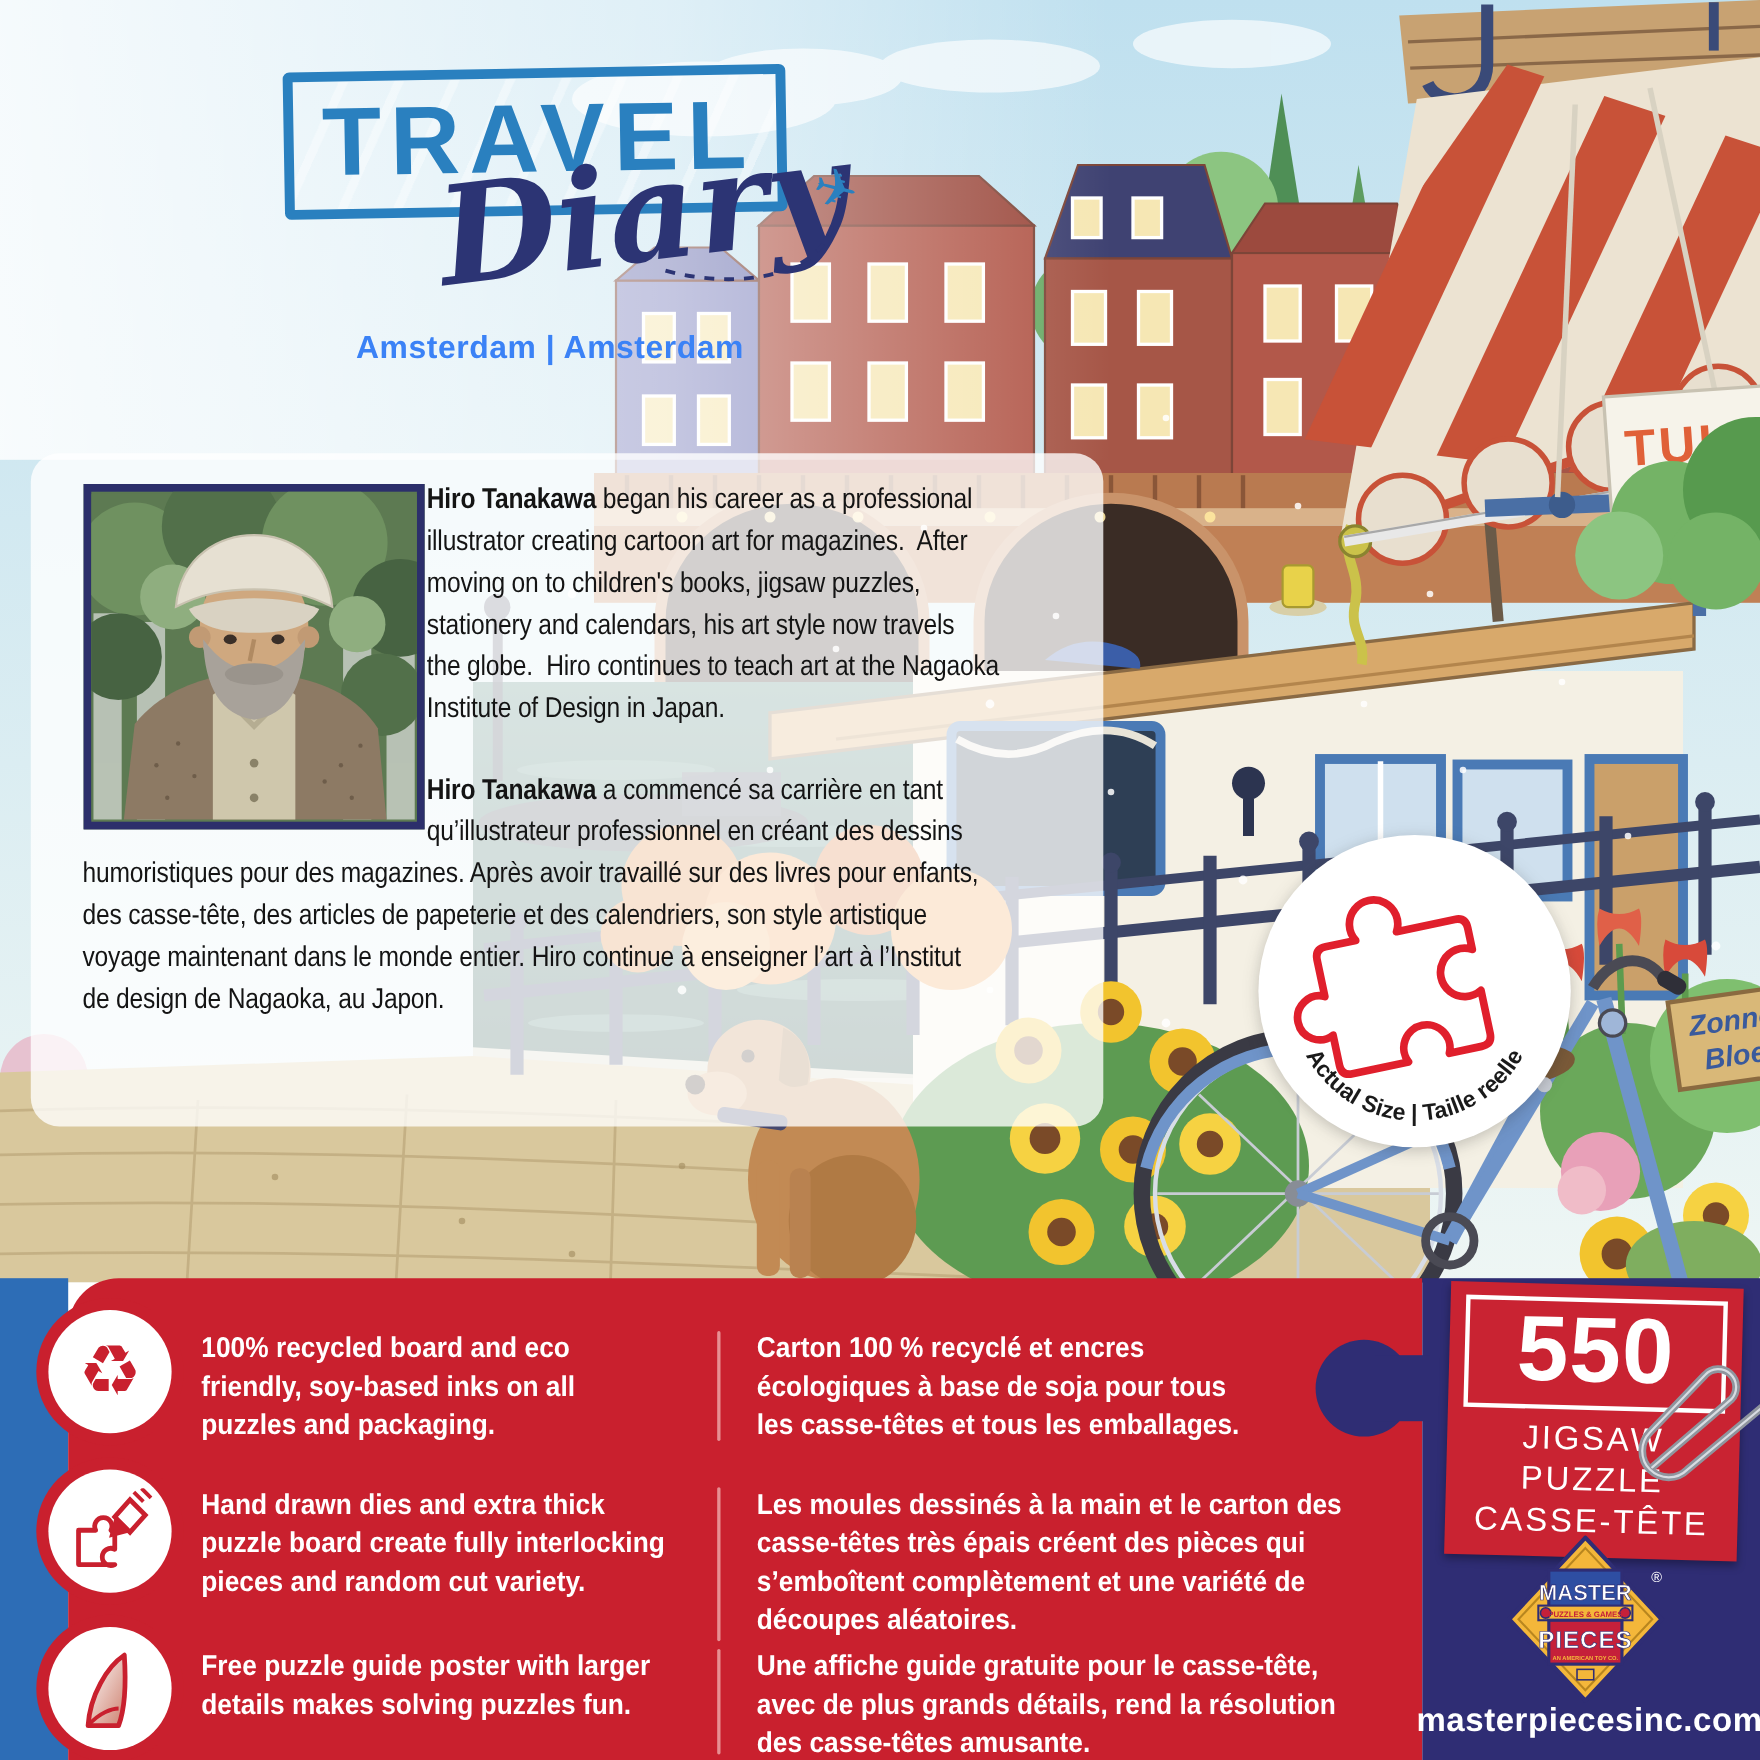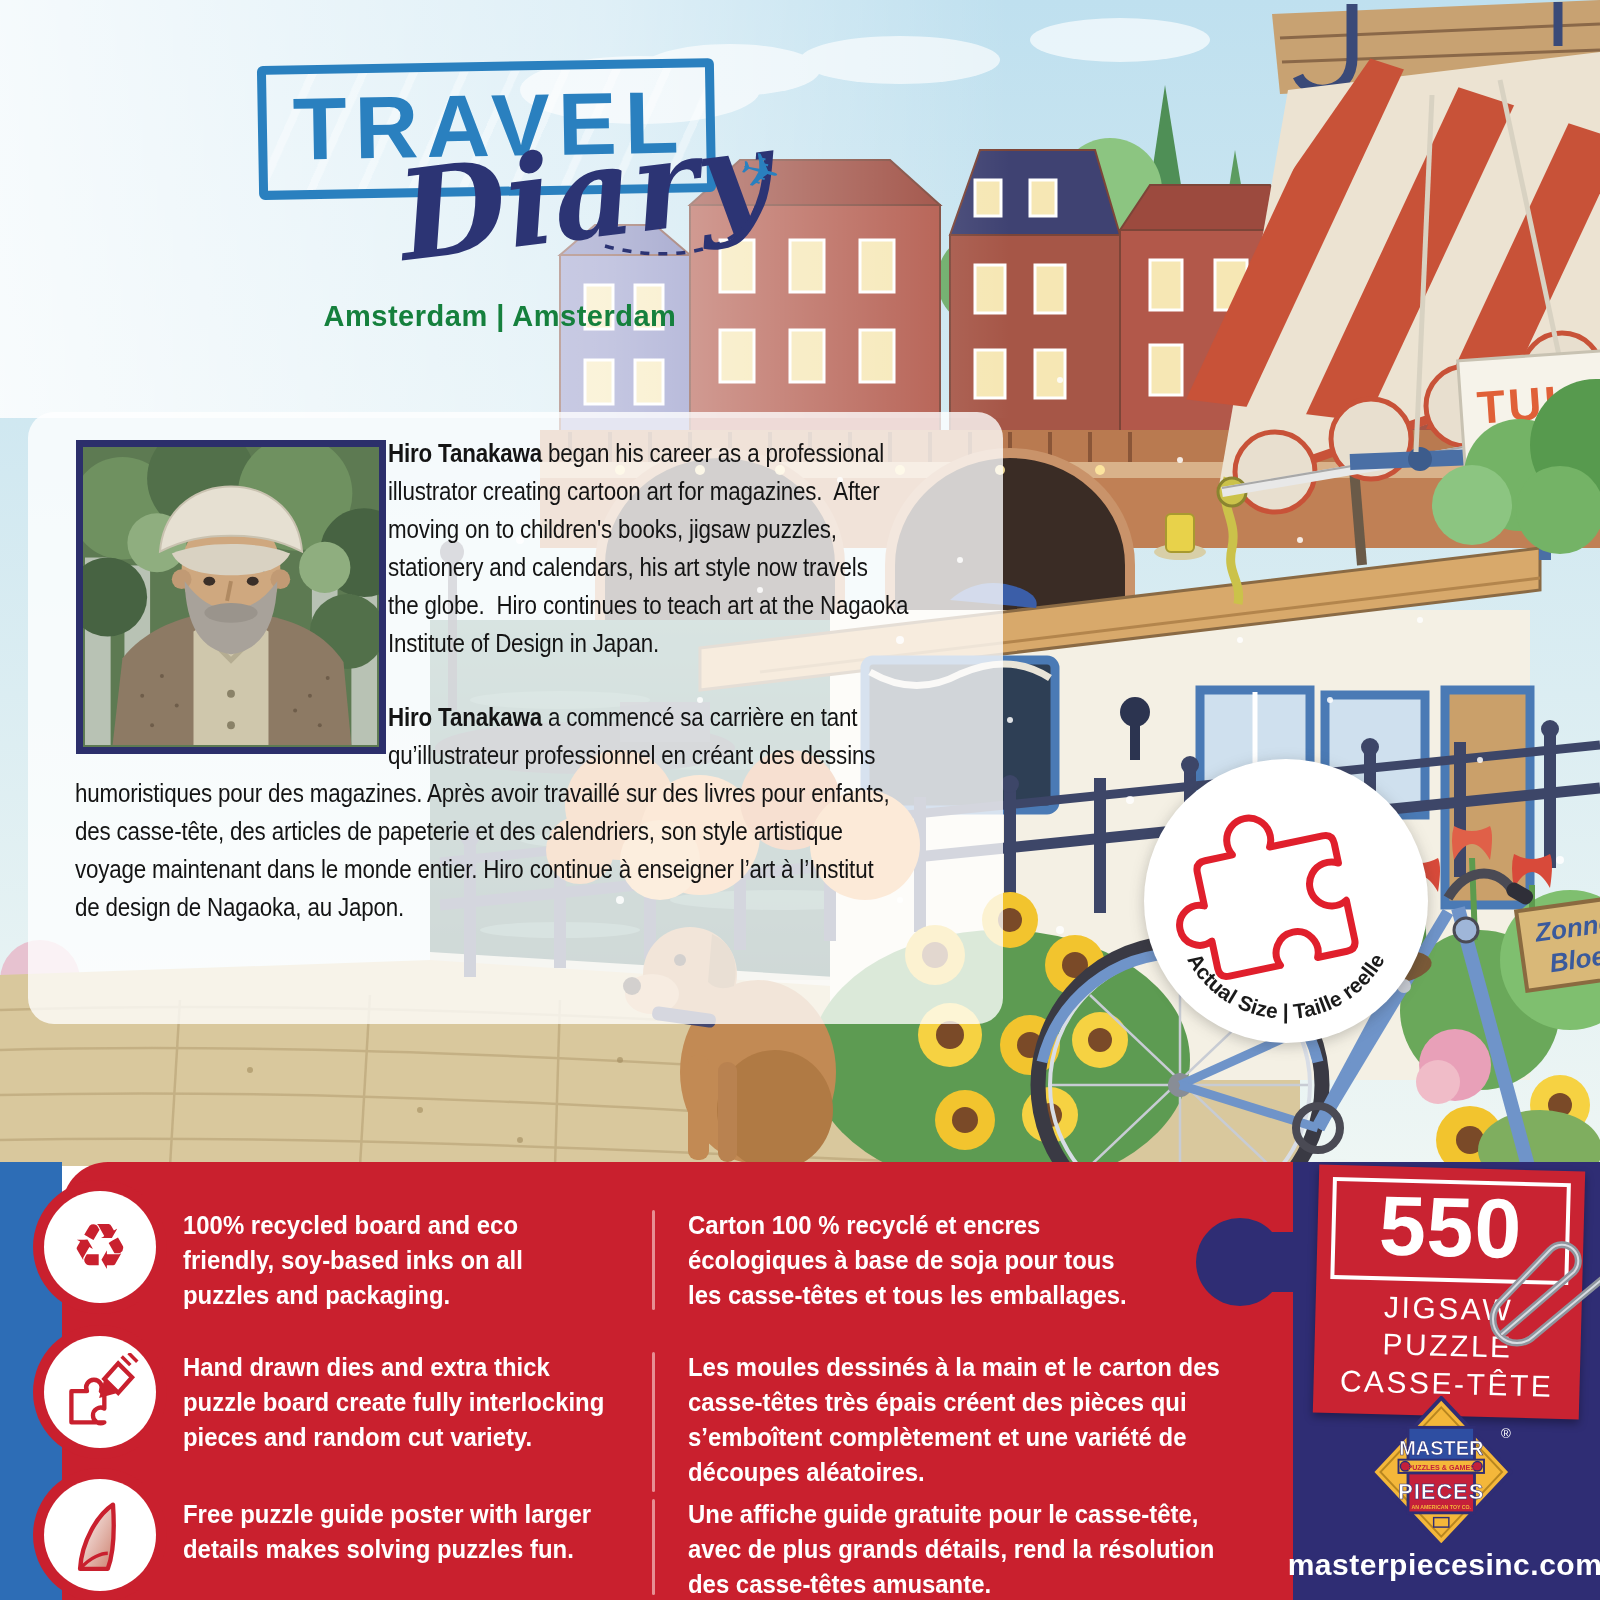--- a/index.html
+++ b/index.html
@@ -12,21 +12,21 @@
 
   
   .stamp{position:absolute;left:258px;top:62px;color:#2a80bf;border:9px solid #2a80bf;
          border-radius:6px;font-size:88px;font-weight:700;letter-spacing:8px;
          padding:4px 20px 10px 26px;transform:rotate(-1deg);
          background:repeating-linear-gradient(115deg,transparent 0 38px,rgba(255,255,255,.38) 38px 46px);}
   .diary{position:absolute;left:398px;top:122px;font-family:"DejaVu Serif",serif;
          font-style:italic;font-weight:700;font-size:124px;color:#2c3474;transform:rotate(-7deg);}
   .plane-svg{position:absolute;left:590px;top:128px;width:210px;height:150px;}
   .subtitle{position:absolute;left:300px;top:300px;width:400px;text-align:center;
-            font-size:29px;font-weight:700;color:#15803d;letter-spacing:.5px;}
+            font-size:29px;font-weight:700;color:#3b82f6;letter-spacing:.5px;}
 
   
   .photo{position:absolute;left:76px;top:440px;width:296px;height:300px;
          border:7px solid #2c2f6b;background:#5d7a52;}
   .photo svg{display:block;width:100%;height:100%;}
   .bio{position:absolute;color:#141414;font-size:26px;line-height:38px;letter-spacing:-.2px;
        transform:scaleX(.86);transform-origin:left top;}
   .bio b{font-weight:700;}
   .bio-line{white-space:pre;}
   .bio-en{left:388px;top:434px;width:720px;}

